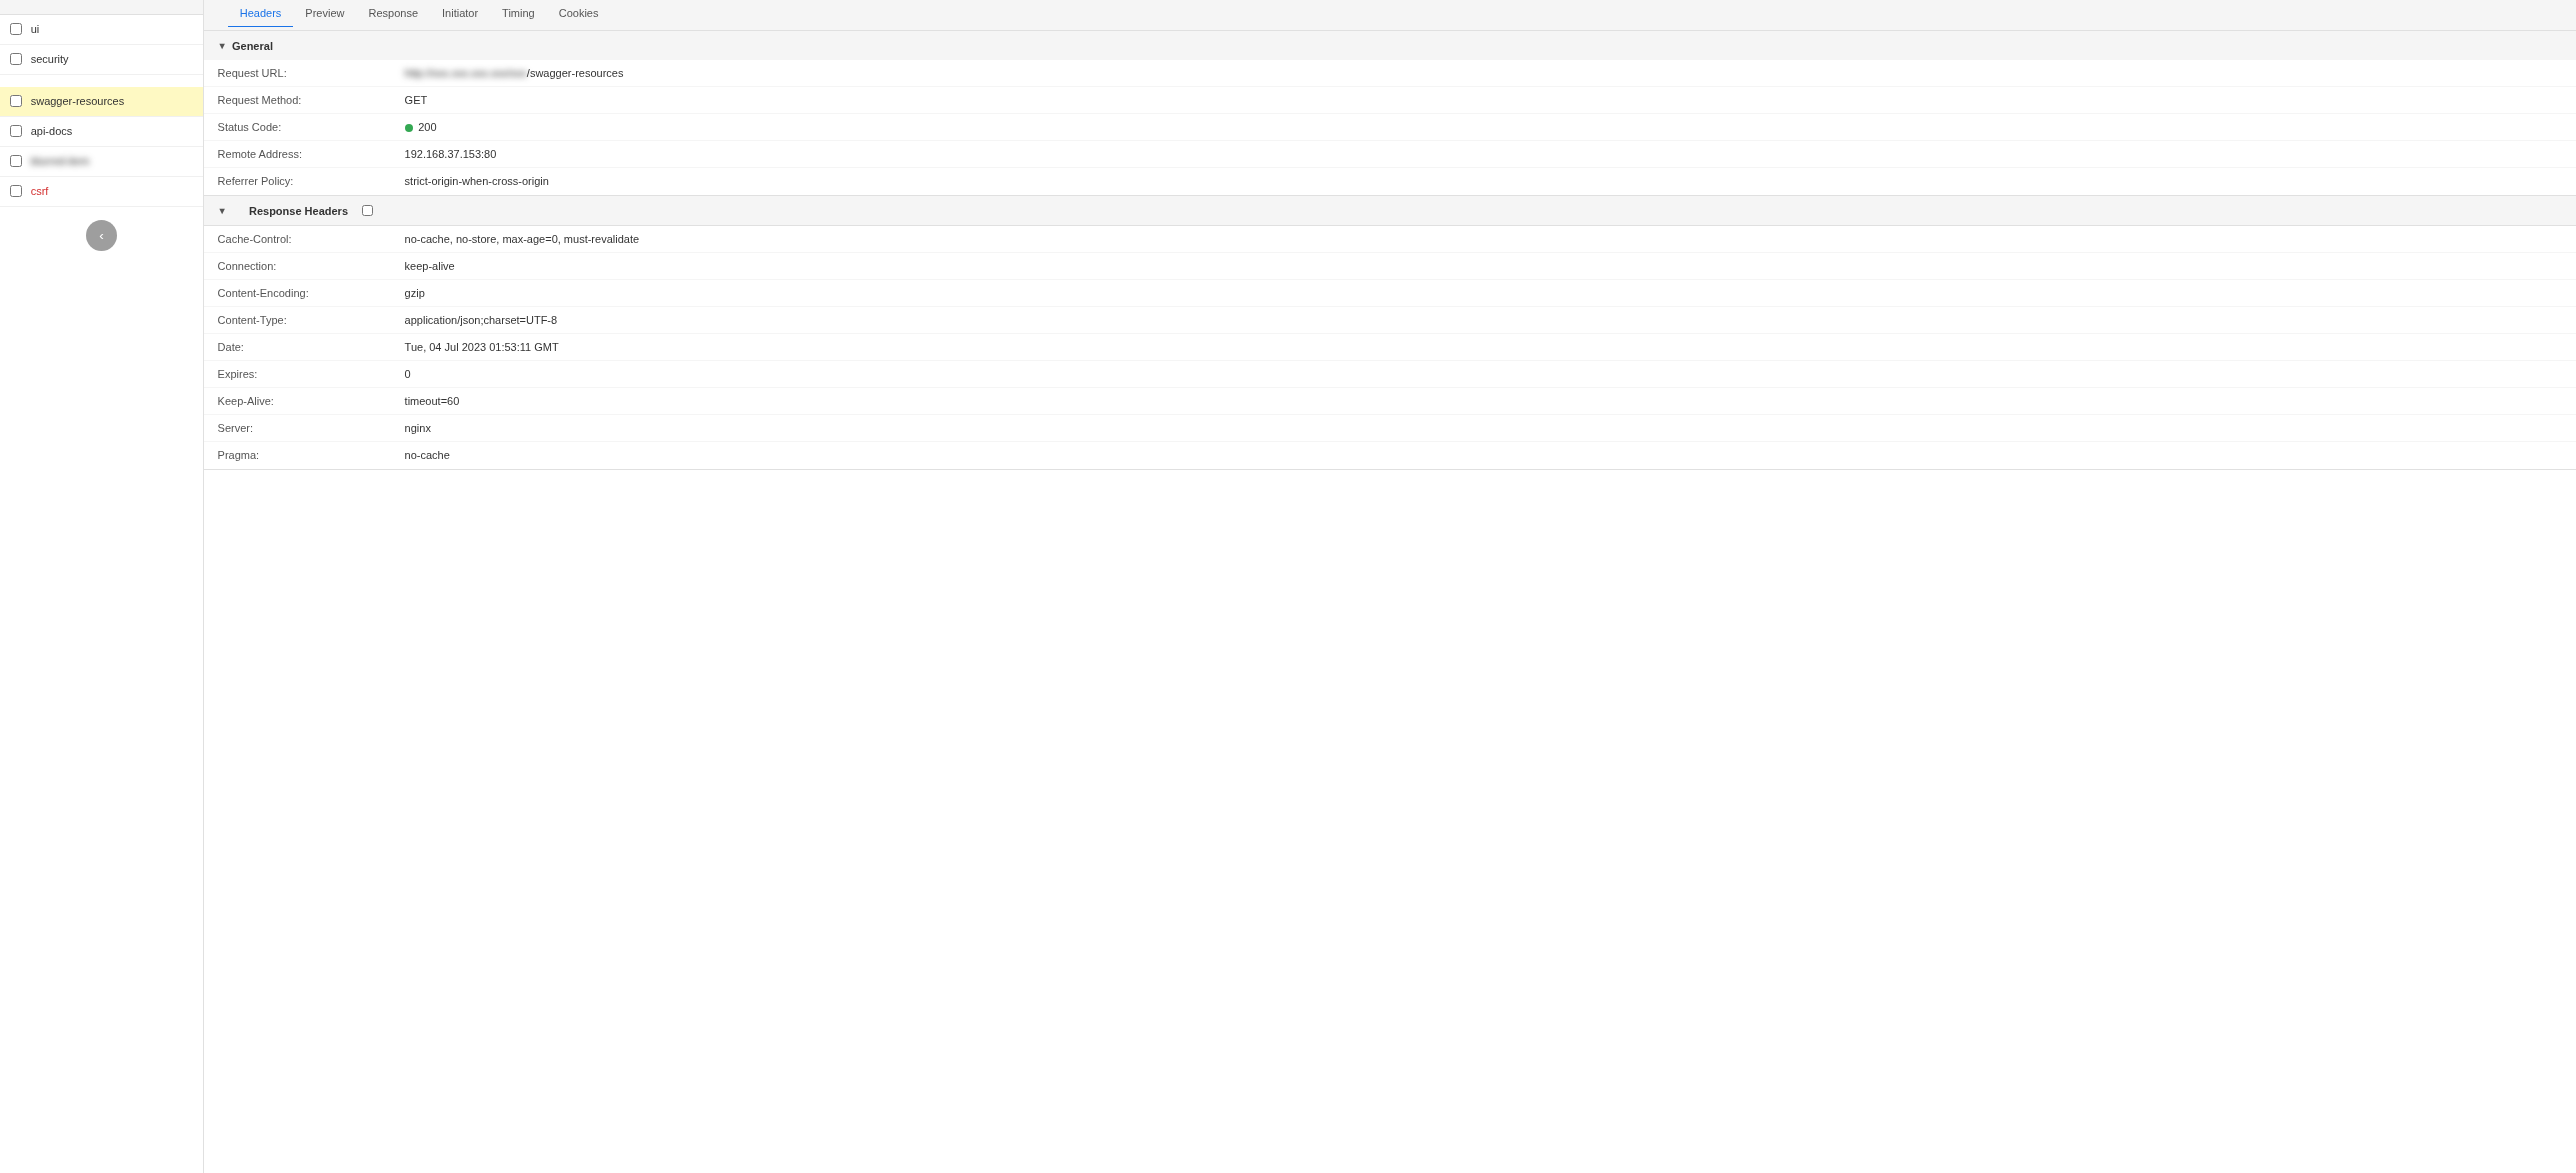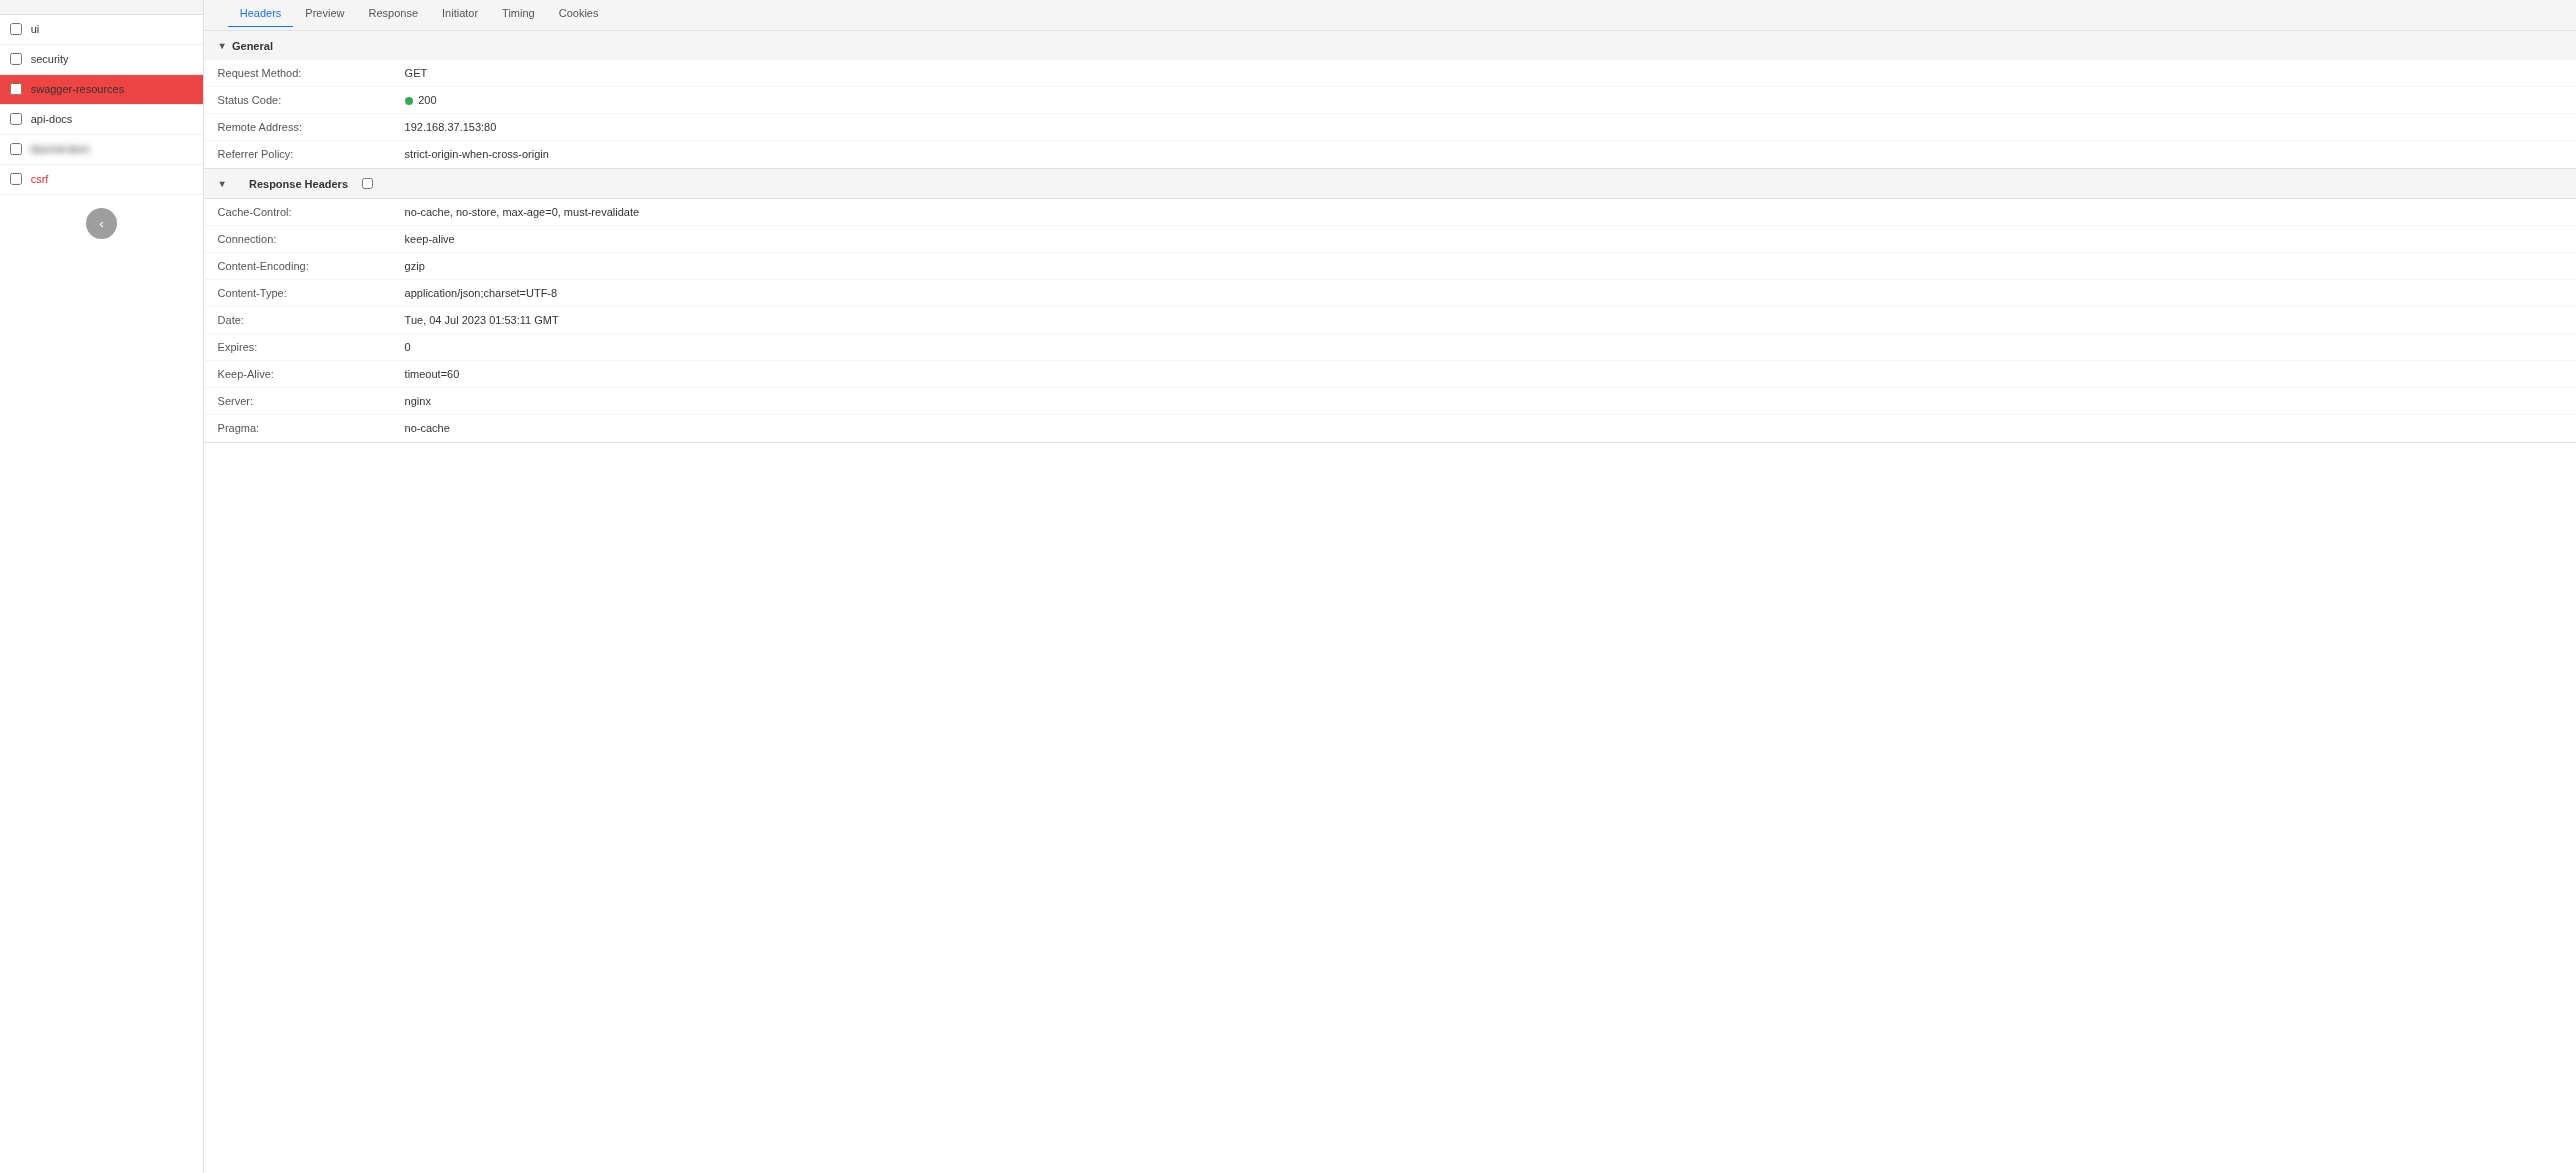--- a/index.html
+++ b/index.html
@@ -40,21 +40,22 @@
 
     .nav-item {
       display: flex;
       align-items: center;
       padding: 8.5px 10.2px;
       cursor: pointer;
       border-bottom: 0.9px solid #f0f0f0;
     }
 
     .nav-item.selected {
-      background: #ef4444;
+      background: #fef9c3;
+      margin-top: 12px;
     }
 
     .nav-item input[type="checkbox"] {
       margin-right: 8.5px;
       width: 12px;
       height: 12px;
       cursor: pointer;
     }
 
     .nav-item-label {
@@ -281,20 +282,24 @@
   </div>
 
   <div class="content-area">
 
     <div class="section">
       <div class="section-header">
         <span class="section-toggle">▼</span>
         <span>General</span>
       </div>
       <div class="section-body" id="general-rows">
+          <div class="prop-row">
+            <span class="prop-name">Request URL:</span>
+            <span class="prop-value"><span style="filter: blur(3.4px); user-select: none;">http://xxx.xxx.xxx.xxx/xxx</span>/swagger-resources</span>
+          </div>
           <div class="prop-row">
             <span class="prop-name">Request Method:</span>
             <span class="prop-value">GET</span>
           </div>
           <div class="prop-row">
             <span class="prop-name">Status Code:</span>
             <span class="prop-value"><span class="status-dot"></span>200</span>
           </div>
           <div class="prop-row">
             <span class="prop-name">Remote Address:</span>

